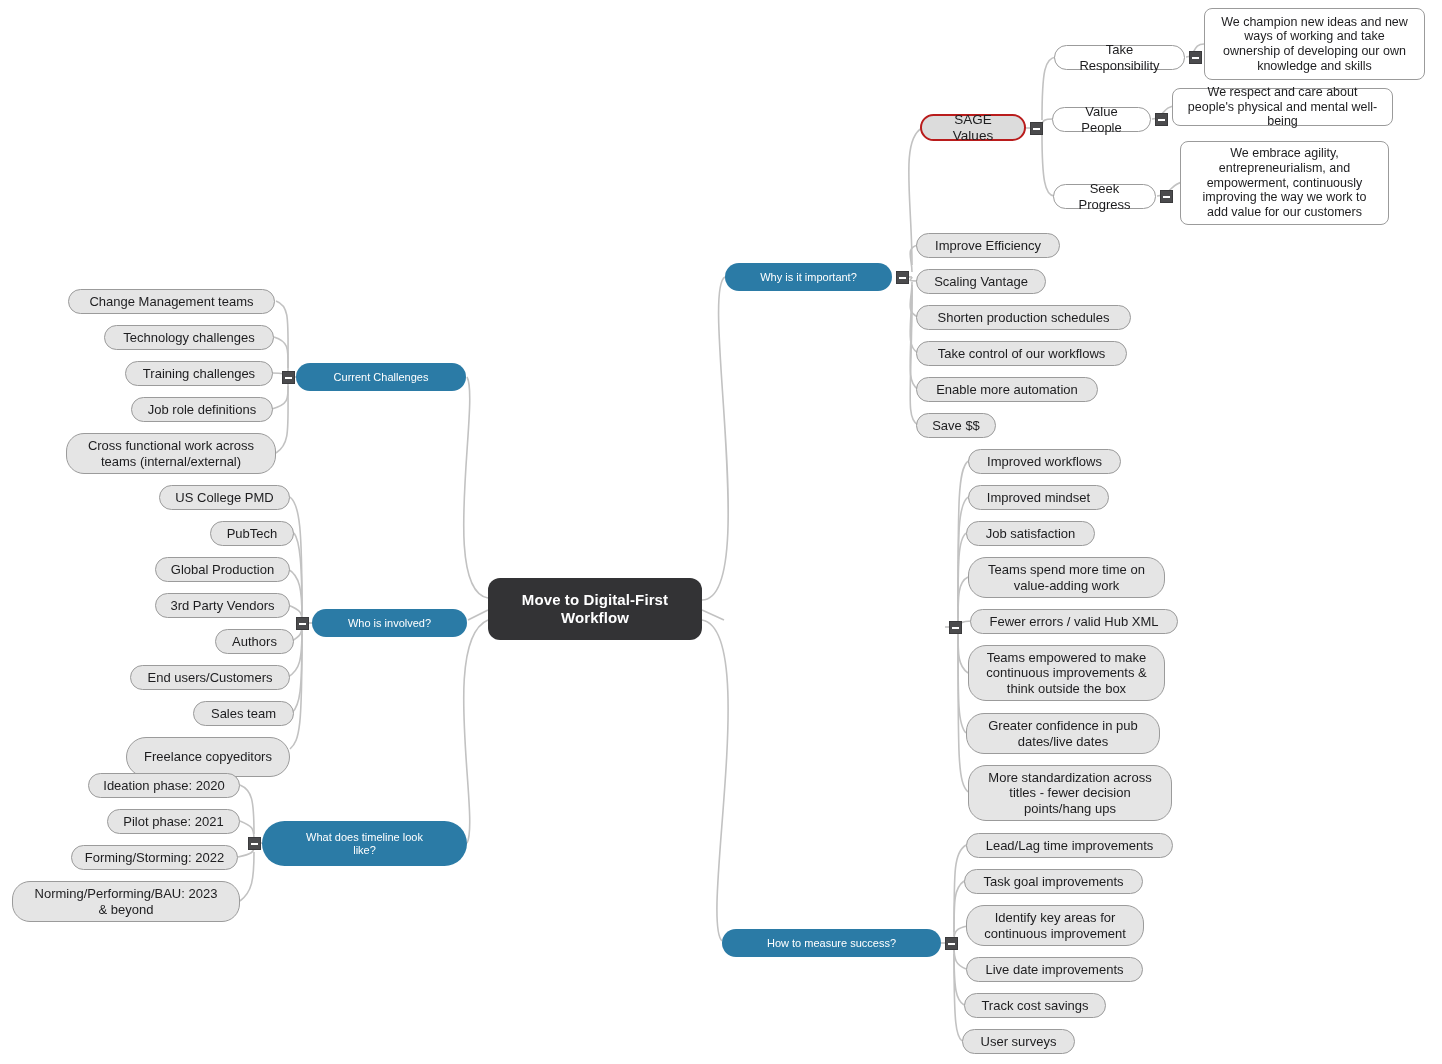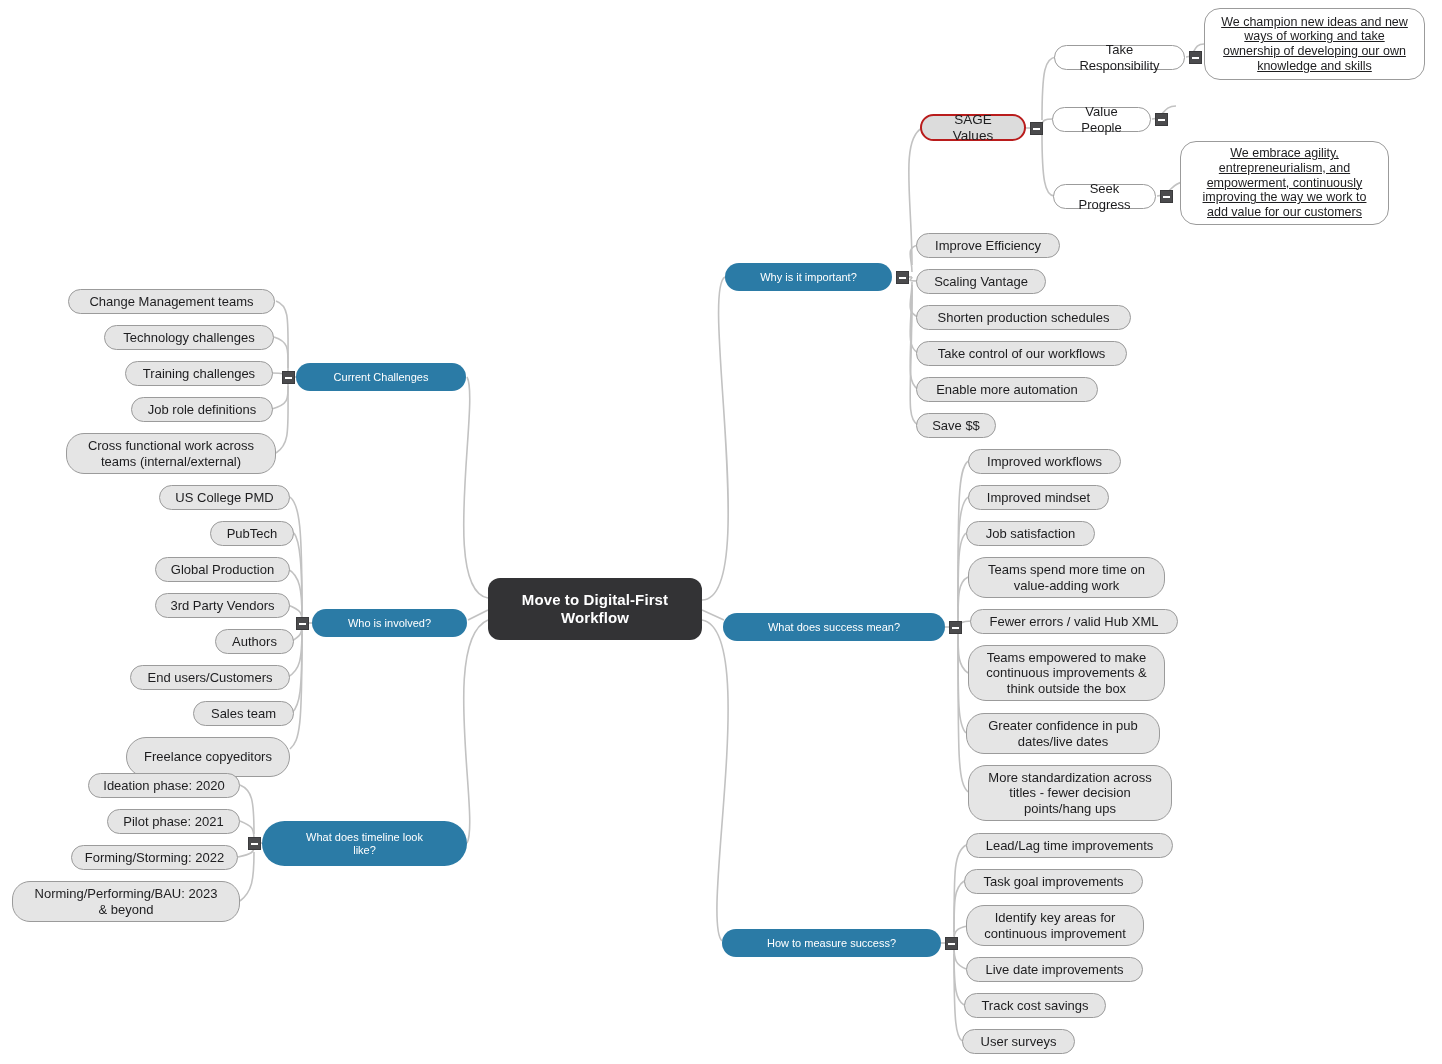--- a/index.html
+++ b/index.html
@@ -58,21 +58,21 @@
   }
   .node.leaf.multiline{ border-radius:18px; }
   .node.white{
     background:#ffffff;
     border:1px solid #9b9b9b;
     color:#1d1d1f;
     font-size:13px;
     border-radius:999px;
     padding:4px 12px;
   }
-  .node.white.multiline{ border-radius:16px;text-decoration:underline; }
+  .node.white.multiline{ border-radius:8px; }
   .node.grayfill{
     background:#dcdcdc;
     border:2px solid #b91c1c;
     color:#1d1d1f;
     font-size:13.5px;
     border-radius:999px;
     padding:4px 12px;
   }
   
   .toggle{
@@ -176,33 +176,33 @@
 
   <div class="node grayfill" style="left:920px; top:114px; width:106px; height:27px;">SAGE Values</div>
   <div class="toggle" style="left:1030px; top:122px;"></div>
 
   <div class="node white" style="left:1054px; top:45px; width:131px; height:25px;">Take Responsibility</div>
   <div class="toggle" style="left:1189px; top:51px;"></div>
   <div class="node white multiline" style="left:1204px; top:8px; width:221px; height:72px; font-size:12.5px; padding:4px 10px;">We champion new ideas and new ways of working and take ownership of developing our own knowledge and skills</div>
 
   <div class="node white" style="left:1052px; top:107px; width:99px; height:25px;">Value People</div>
   <div class="toggle" style="left:1155px; top:113px;"></div>
+  <div class="node white multiline" style="left:1172px; top:88px; width:221px; height:38px; font-size:12.5px; padding:4px 10px;">We respect and care about people's physical and mental well-being</div>
 
   <div class="node white" style="left:1053px; top:184px; width:103px; height:25px;">Seek Progress</div>
   <div class="toggle" style="left:1160px; top:190px;"></div>
   <div class="node white multiline" style="left:1180px; top:141px; width:209px; height:84px; font-size:12.5px; padding:4px 10px;">We embrace agility, entrepreneurialism, and empowerment, continuously improving the way we work to add value for our customers</div>
 
   <div class="node leaf" style="left:916px; top:233px; width:144px; height:25px;">Improve Efficiency</div>
   <div class="node leaf" style="left:916px; top:269px; width:130px; height:25px;">Scaling Vantage</div>
   <div class="node leaf" style="left:916px; top:305px; width:215px; height:25px;">Shorten production schedules</div>
   <div class="node leaf" style="left:916px; top:341px; width:211px; height:25px;">Take control of our workflows</div>
   <div class="node leaf" style="left:916px; top:377px; width:182px; height:25px;">Enable more automation</div>
   <div class="node leaf" style="left:916px; top:413px; width:80px; height:25px;">Save $$</div>
 
-  <div class="node branch" style="left:723px; top:613px; width:222px; height:28px;">What does success mean?</div>
   <div class="toggle" style="left:949px; top:621px;"></div>
 
   <div class="node leaf" style="left:968px; top:449px; width:153px; height:25px;">Improved workflows</div>
   <div class="node leaf" style="left:968px; top:485px; width:141px; height:25px;">Improved mindset</div>
   <div class="node leaf" style="left:966px; top:521px; width:129px; height:25px;">Job satisfaction</div>
   <div class="node leaf multiline" style="left:968px; top:557px; width:197px; height:41px;">Teams spend more time on
 value-adding work</div>
   <div class="node leaf" style="left:970px; top:609px; width:208px; height:25px;">Fewer errors / valid Hub XML</div>
   <div class="node leaf multiline" style="left:968px; top:645px; width:197px; height:56px;">Teams empowered to make
 continuous improvements &amp;

